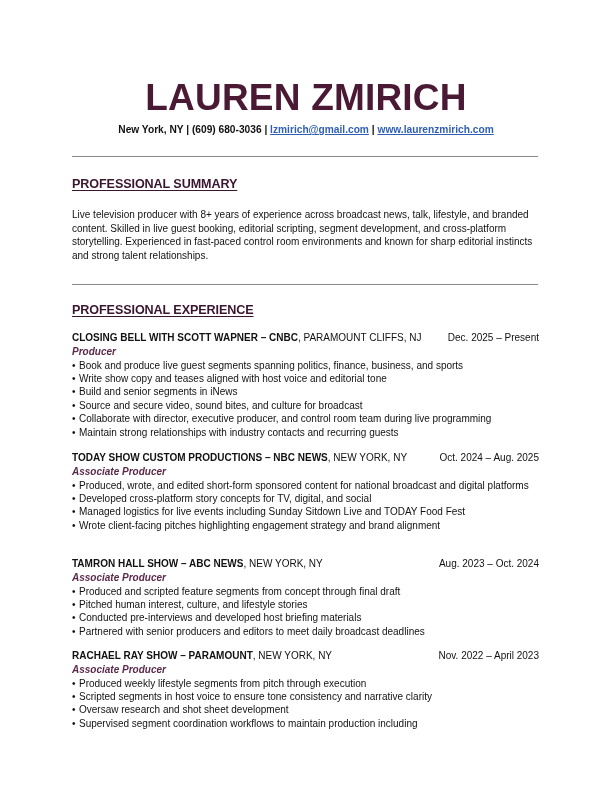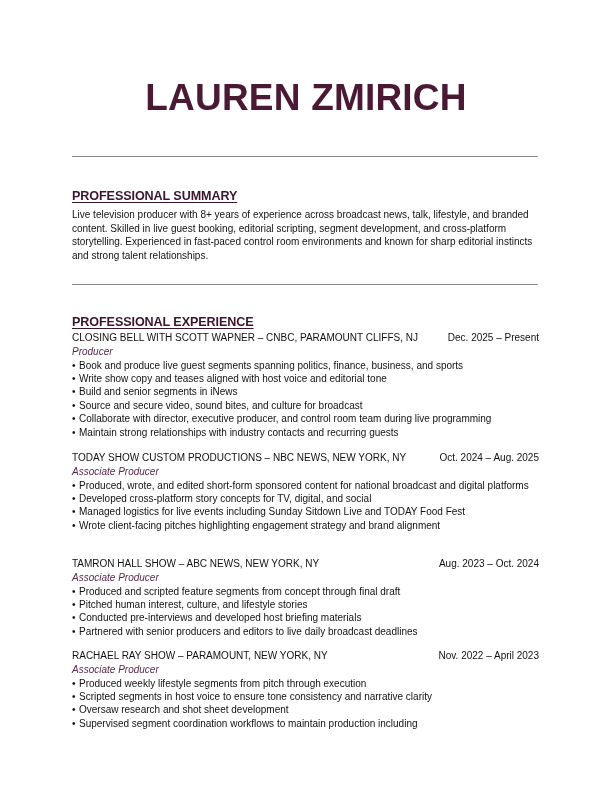--- a/index.html
+++ b/index.html
@@ -55,21 +55,20 @@
     .section-title {
       position: absolute;
       left: 72px;
       font-size: 12.6px;
       font-weight: bold;
       color: #3a1530;
       text-decoration: underline;
       text-underline-offset: 2px;
       line-height: 15px;
       letter-spacing: -0.1px;
-      margin-top: 12px;
     }
     .summary {
       position: absolute;
       left: 72px;
       top: 208px;
       width: 470px;
       font-size: 10px;
       line-height: 13.6px;
       color: #111;
     }
@@ -78,27 +77,27 @@
       left: 72px;
       width: 467px;
     }
     .job-head {
       display: flex;
       justify-content: space-between;
       font-size: 10px;
       line-height: 13px;
       height: 14px;
     }
-    .job-head .org b { font-weight: normal; }
+    .job-head .org b { font-weight: bold; }
     .job-head .org span { font-weight: normal; }
     .job-dates { white-space: nowrap; }
     .role {
       font-size: 10px;
       font-style: italic;
-      font-weight: normal;
+      font-weight: bold;
       color: #5a2a4a;
       line-height: 13px;
       height: 13.5px;
     }
     .bullets { list-style: none; }
     .bullets li {
       font-size: 10px;
       line-height: 13.4px;
       color: #111;
       white-space: nowrap;
@@ -108,20 +107,23 @@
       width: 7px;
     }
   </style>
 </head>
 <body>
 
 <div class="page">
 
   <div class="name">LAUREN ZMIRICH</div>
 
+  <div class="contact">
+    <span>New York, NY</span><span> | </span><span>(609) 680-3036</span><span> | </span><a>lzmirich@gmail.com</a><span> | </span><a>www.laurenzmirich.com</a>
+  </div>
 
   <div class="divider" style="top:156px;"></div>
 
   <div class="section-title" style="top:177px;">PROFESSIONAL SUMMARY</div>
   <p class="summary">Live television producer with 8+ years of experience across broadcast news, talk, lifestyle, and branded content. Skilled in live guest booking, editorial scripting, segment development, and cross-platform storytelling. Experienced in fast-paced control room environments and known for sharp editorial instincts and strong talent relationships.</p>
 
   <div class="divider" style="top:284px;"></div>
 
   <div class="section-title" style="top:303px;">PROFESSIONAL EXPERIENCE</div>
 
@@ -158,21 +160,21 @@
   <div class="job" style="top:557px;">
     <div class="job-head">
       <div class="org"><b>TAMRON HALL SHOW – ABC NEWS</b><span>, NEW YORK, NY</span></div>
       <div class="job-dates">Aug. 2023 – Oct. 2024</div>
     </div>
     <div class="role">Associate Producer</div>
     <ul class="bullets">
       <li><span class="dot">•</span><span>Produced and scripted feature segments from concept through final draft</span></li>
       <li><span class="dot">•</span><span>Pitched human interest, culture, and lifestyle stories</span></li>
       <li><span class="dot">•</span><span>Conducted pre-interviews and developed host briefing materials</span></li>
-      <li><span class="dot">•</span><span>Partnered with senior producers and editors to live daily broadcast deadlines</span></li>
+      <li><span class="dot">•</span><span>Partnered with senior producers and editors to meet daily broadcast deadlines</span></li>
     </ul>
   </div>
 
   <div class="job" style="top:649px;">
     <div class="job-head">
       <div class="org"><b>RACHAEL RAY SHOW – PARAMOUNT</b><span>, NEW YORK, NY</span></div>
       <div class="job-dates">Nov. 2022 – April 2023</div>
     </div>
     <div class="role">Associate Producer</div>
     <ul class="bullets">

